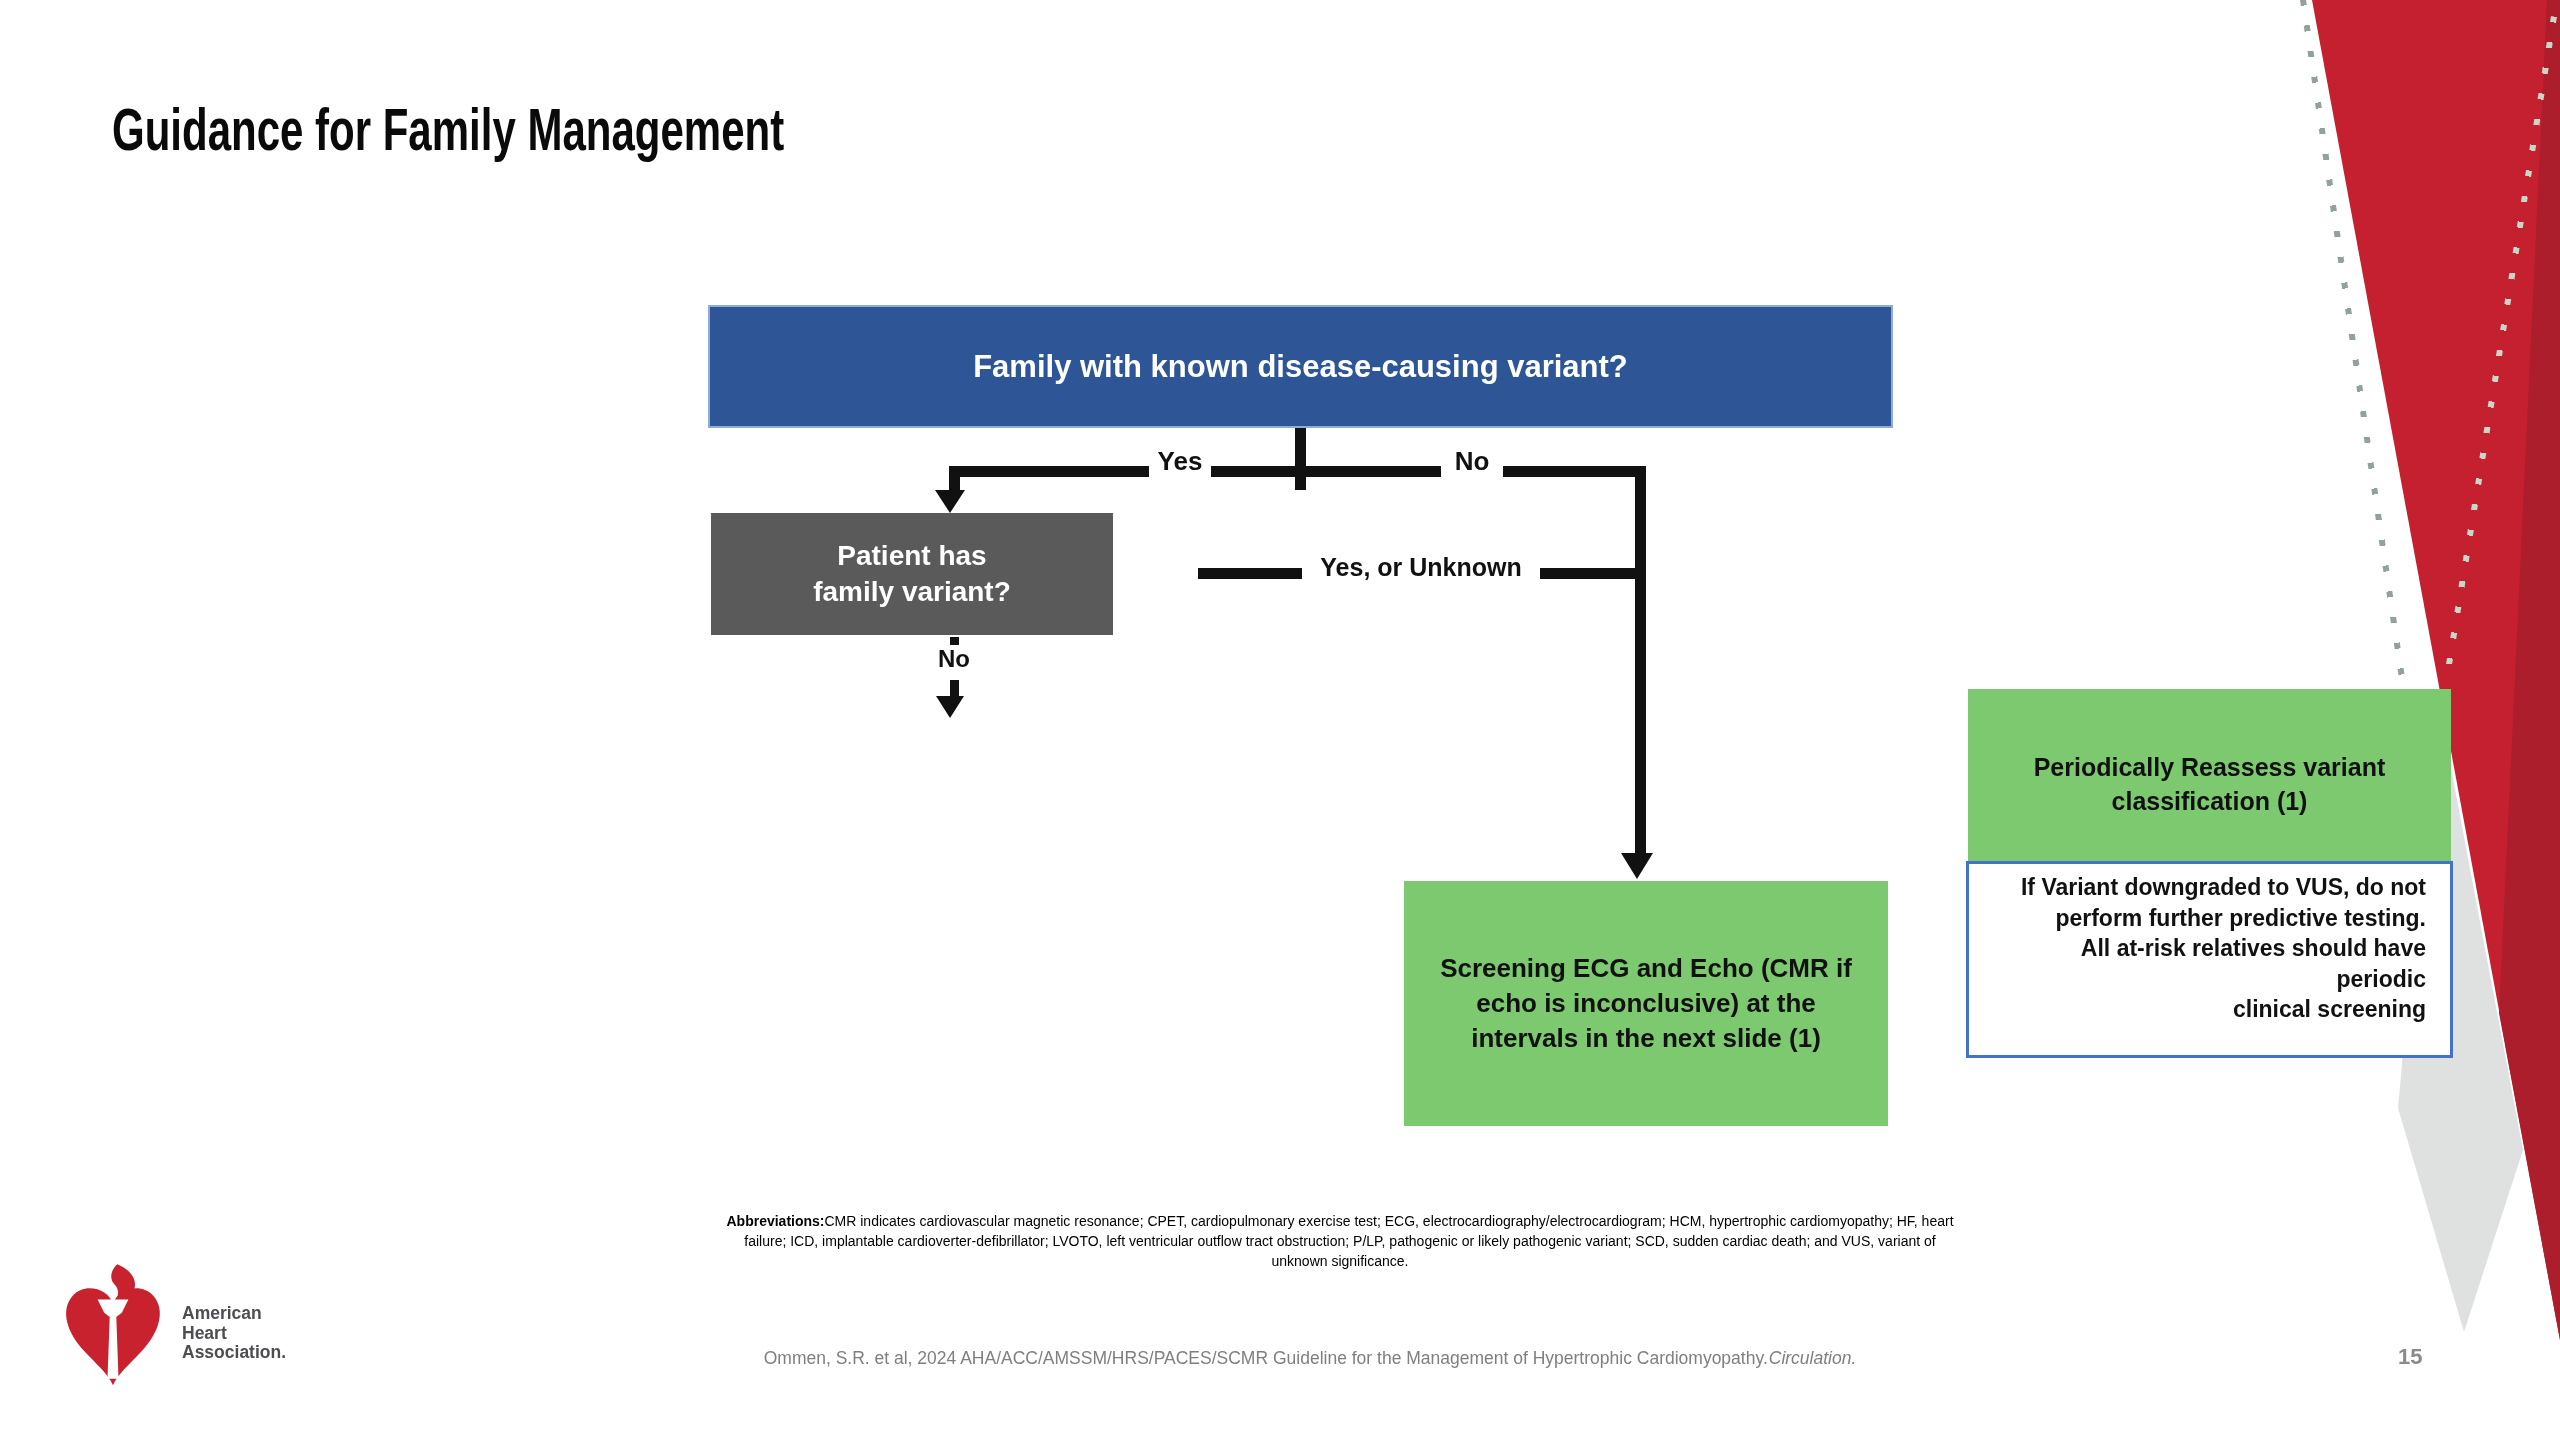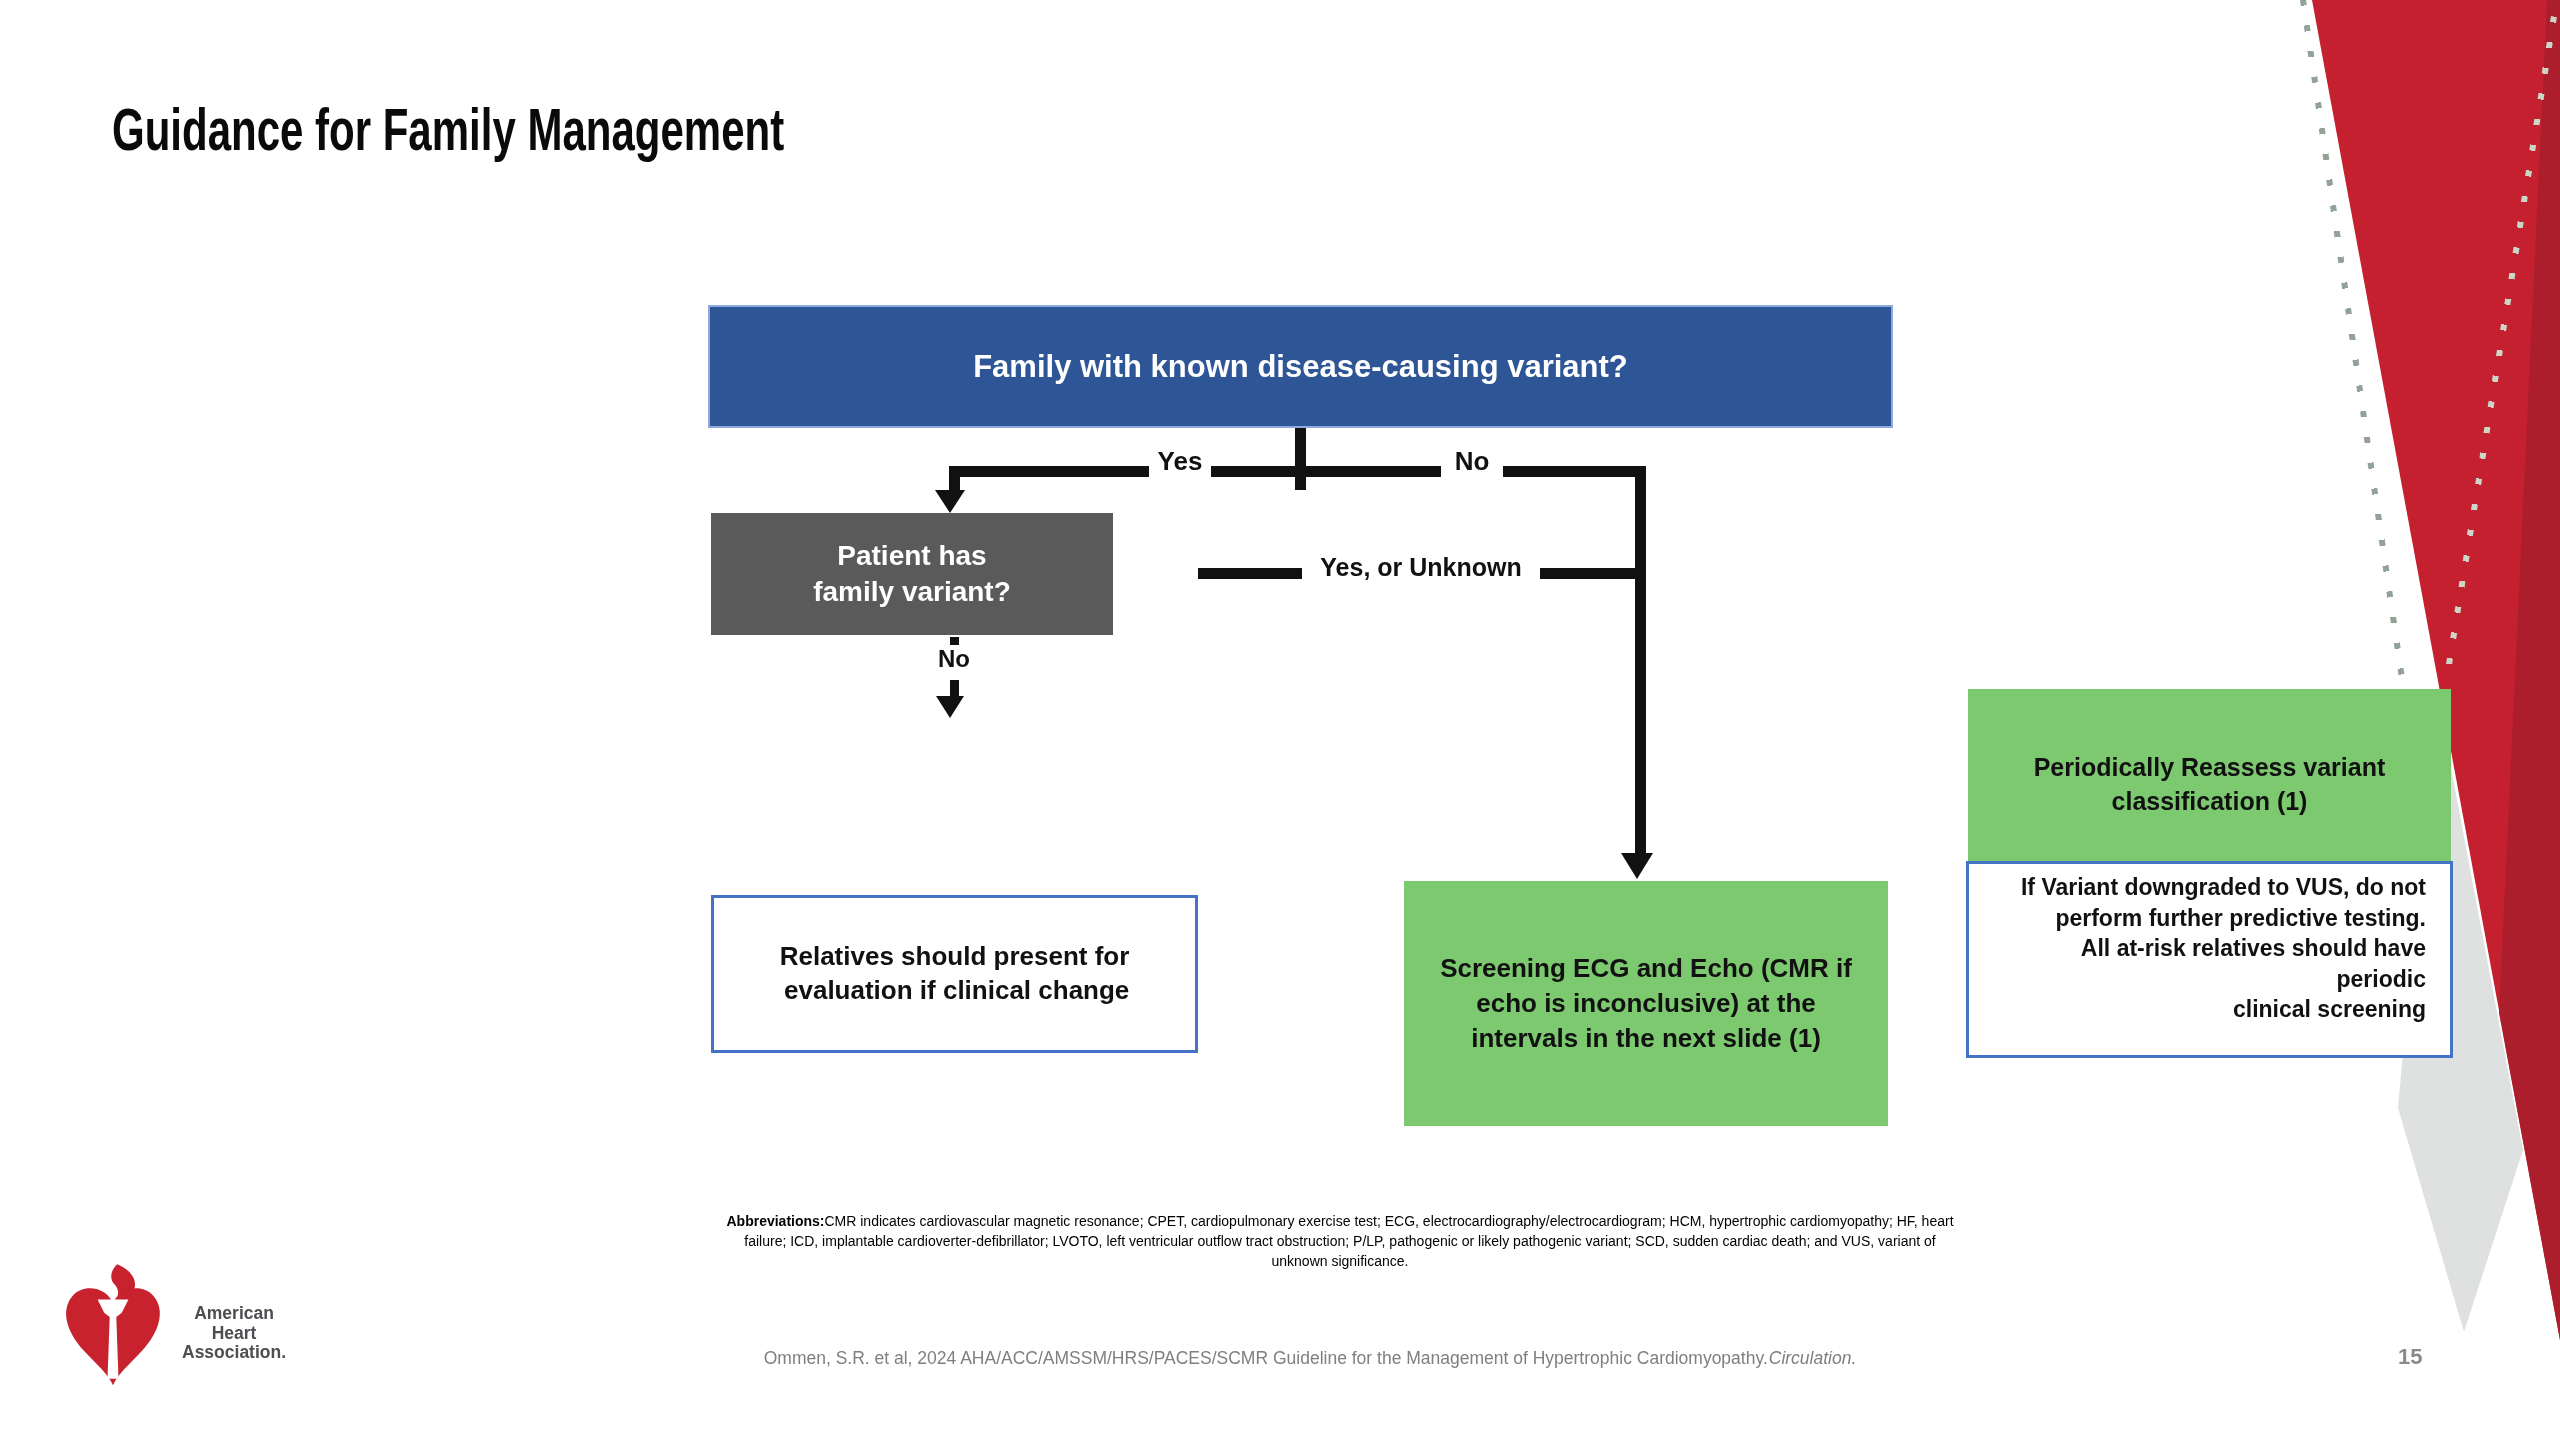--- a/index.html
+++ b/index.html
@@ -49,21 +49,21 @@
     font-size:14px;line-height:1.42;color:#000000;white-space:pre-line;}
   .abbr b{font-weight:bold;}
   .citation{position:absolute;left:310px;top:1348px;width:2000px;text-align:center;
     font-size:17.5px;color:var(--text-muted,#7F7F7F);}
   .citation .journal{font-style:italic;margin-left:1px;}
   .page-num{position:absolute;left:2398px;top:1344px;font-size:22px;font-weight:700;color:#8a8a8a;}
   
   .logo{position:absolute;left:58px;top:1262px;width:300px;height:140px;}
   .logo svg{position:absolute;left:0;top:0;}
   .logo-text{position:absolute;left:124px;top:42px;font-size:17.5px;font-weight:700;
-    color:#4d4e52;line-height:1.12;white-space:pre-line;text-align:center;}
+    color:#4d4e52;line-height:1.12;white-space:pre-line;}
 </style>
 </head>
 <body>
 
 <div class="slide">
 
   <div class="shape gray-wedge"></div>
   <div class="shape red-tri"></div>
   <div class="shape red-fold"></div>
   <div class="dotline dotline-left"></div>
@@ -86,22 +86,20 @@
   <div class="arr" style="left:936px;top:696px;border-left:14px solid transparent;border-right:14px solid transparent;border-top:22px solid #111;"></div>
 
   <div class="flow-label" style="left:1149px;top:446px;width:62px;font-size:26px;">Yes</div>
   <div class="flow-label" style="left:1441px;top:446px;width:62px;font-size:26px;">No</div>
   <div class="flow-label" style="left:1302px;top:553px;width:238px;font-size:25px;">Yes, or Unknown</div>
   <div class="flow-label" style="left:920px;top:645px;width:68px;font-size:24px;">No</div>
 
   <div class="box box-root">Family with known disease-causing variant?</div>
   <div class="box box-patient">Patient has
 family variant?</div>
-  <div class="box box-white box-relatives">Relatives should present for
-evaluation if clinical change</div>
   <div class="box box-screening">Screening ECG and Echo (CMR if
 echo is inconclusive) at the
 intervals in the next slide (1)</div>
   <div class="box box-reassess">Periodically Reassess variant
 classification (1)</div>
   <div class="box box-white box-vus">If Variant downgraded to VUS, do not
 perform further predictive testing.
 All at-risk relatives should have periodic
 clinical screening</div>
 

